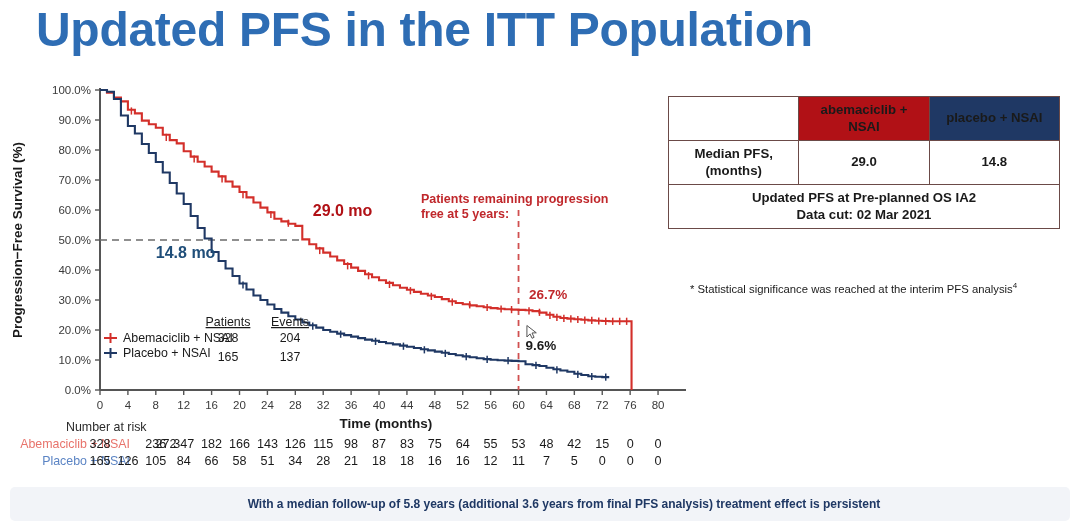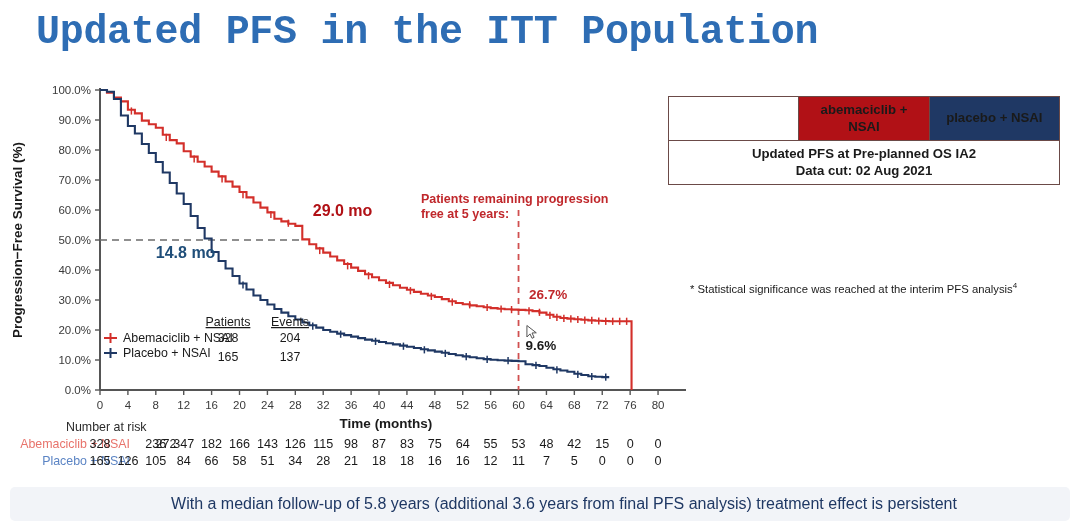--- a/index.html
+++ b/index.html
@@ -18,27 +18,27 @@
     position: absolute;
     inset: 0;
     width: 1080px;
     height: 528px;
   }
 
   
   #slide-title {
     position: absolute;
     left: 36px;
-    top: 10px;
-    font-size: 40px;
+    top: 2px;
+    font-size: 48px;
     font-weight: bold;
     color: #2E6DB4;
     letter-spacing: -0.3px;
     white-space: nowrap;
-    font-family: Liberation Mono, monospace;
+    font-family: Liberation Sans, sans-serif;
   }
 
   
   #chart-panel {
     position: absolute;
     left: 0px;
     top: 78px;
     width: 700px;
     height: 400px;
   }
@@ -140,22 +140,22 @@
     top: 487px;
     width: 1060px;
     height: 34px;
     background: #F2F4F8;
     border-radius: 5px;
     display: flex;
     align-items: center;
     justify-content: center;
   }
   #bottom-banner-text {
-    font-size: 16px;
-    font-weight: normal;
+    font-size: 12px;
+    font-weight: bold;
     color: #1F3864;
     font-family: "Liberation Sans", sans-serif;
     white-space: nowrap;
     margin-left: 48px;
   }
 
   
   .ytick, .xtick {
     font-family: "Liberation Sans", sans-serif;
     font-size: 11.5px;
@@ -507,23 +507,31 @@
   </div>
 
   <table id="results-table">
     <tbody>
       <tr>
         <th class="corner-blank"></th>
         <th class="col-head-abema">abemaciclib + NSAI</th>
         <th class="col-head-placebo">placebo + NSAI</th>
       </tr>
       <tr>
+        <td class="rowlabel">
+          <span>Median PFS,</span><br>
+          <span>(months)</span>
+        </td>
+        <td class="value-cell">29.0</td>
+        <td class="value-cell">14.8</td>
+      </tr>
+      <tr>
         <td class="footer-cell" colspan="3">
           <span>Updated PFS at Pre-planned OS IA2</span><br>
-          <span>Data cut: 02 Aug 2021</span>
+          <span>Data cut: 02 Mar 2021</span>
         </td>
       </tr>
     </tbody>
   </table>
 
   <div id="table-footnote">
     <span>* Statistical significance was reached at the interim PFS analysis</span><sup>4</sup>
   </div>
 
   <div id="bottom-banner">

